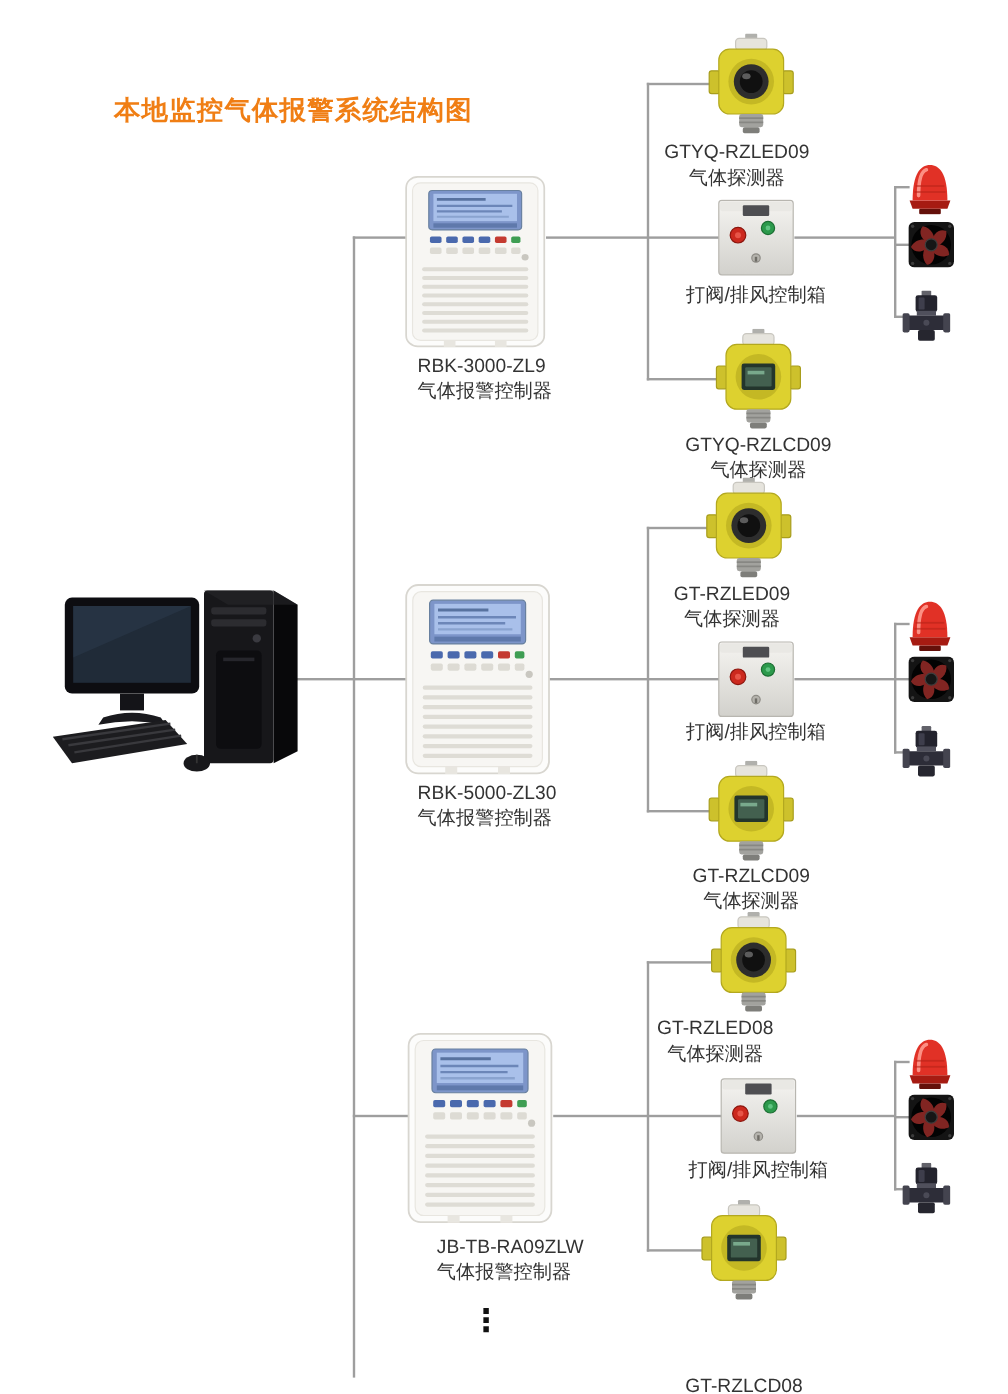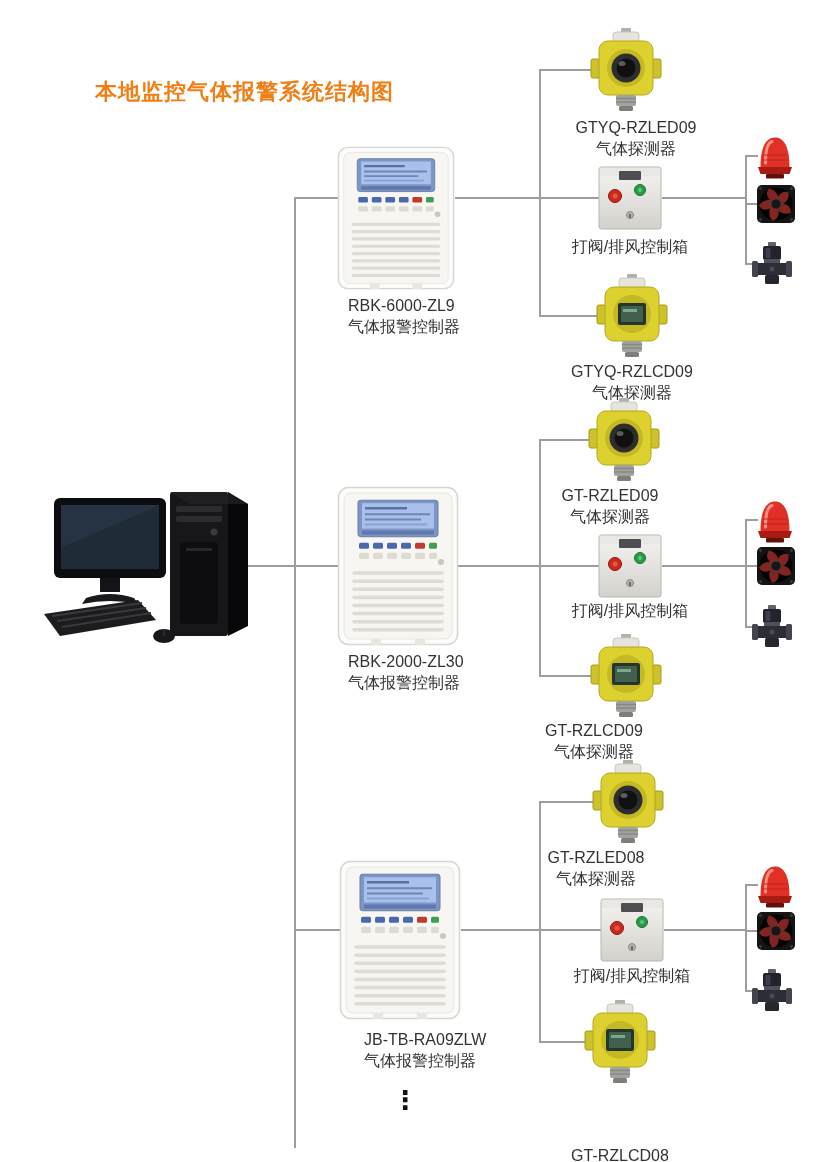--- a/index.html
+++ b/index.html
@@ -224,50 +224,50 @@
         <use href="#sym-computer"></use>
       </svg>
   </div>
 
   <div class="device" style="left:337px;top:146px;width:118px;height:144px">
     <svg viewBox="0 0 122 158" preserveAspectRatio="none">
         <use href="#sym-controller"></use>
       </svg>
   </div>
   <div class="label" style="left:348px;top:295px">
-    <div>RBK-6000-ZL9</div>
+    <div>RBK-3000-ZL9</div>
     <div>气体报警控制器</div>
   </div>
 
   <div class="device" style="left:337px;top:486px;width:122px;height:160px">
     <svg viewBox="0 0 122 158" preserveAspectRatio="none">
         <use href="#sym-controller"></use>
       </svg>
   </div>
   <div class="label" style="left:348px;top:651px">
-    <div>RBK-2000-ZL30</div>
+    <div>RBK-5000-ZL30</div>
     <div>气体报警控制器</div>
   </div>
 
   <div class="device" style="left:339px;top:860px;width:122px;height:160px">
     <svg viewBox="0 0 122 158" preserveAspectRatio="none">
         <use href="#sym-controller"></use>
       </svg>
   </div>
   <div class="label" style="left:364px;top:1029px">
     <div>JB-TB-RA09ZLW</div>
     <div>气体报警控制器</div>
   </div>
 
   <div class="device" style="left:590px;top:28px;width:72px;height:84px">
     <svg viewBox="0 0 72 84">
         <use href="#sym-detector-led"></use>
       </svg>
   </div>
-  <div class="label center" style="left:561px;top:117px;width:150px">
+  <div class="label center" style="left:539px;top:117px;width:150px">
     <div>GTYQ-RZLED09</div>
     <div>气体探测器</div>
   </div>
 
   <div class="device" style="left:598px;top:166px;width:64px;height:64px">
     <svg viewBox="0 0 64 64">
         <use href="#sym-control-box"></use>
       </svg>
   </div>
   <div class="label center" style="left:555px;top:236px;width:150px">
@@ -317,21 +317,21 @@
   </div>
   <div class="label center" style="left:555px;top:600px;width:150px">
     <div>打阀/排风控制箱</div>
   </div>
 
   <div class="device" style="left:590px;top:634px;width:72px;height:84px">
     <svg viewBox="0 0 72 84">
         <use href="#sym-detector-lcd"></use>
       </svg>
   </div>
-  <div class="label center" style="left:519px;top:720px;width:150px">
+  <div class="label center" style="left:551px;top:720px;width:150px">
     <div>GT-RZLCD09</div>
     <div>气体探测器</div>
   </div>
 
   <div class="device" style="left:753px;top:497px;width:44px;height:46px">
     <svg viewBox="0 0 44 46">
         <use href="#sym-alarm"></use>
       </svg>
   </div>
   <div class="device" style="left:757px;top:547px;width:38px;height:38px">

